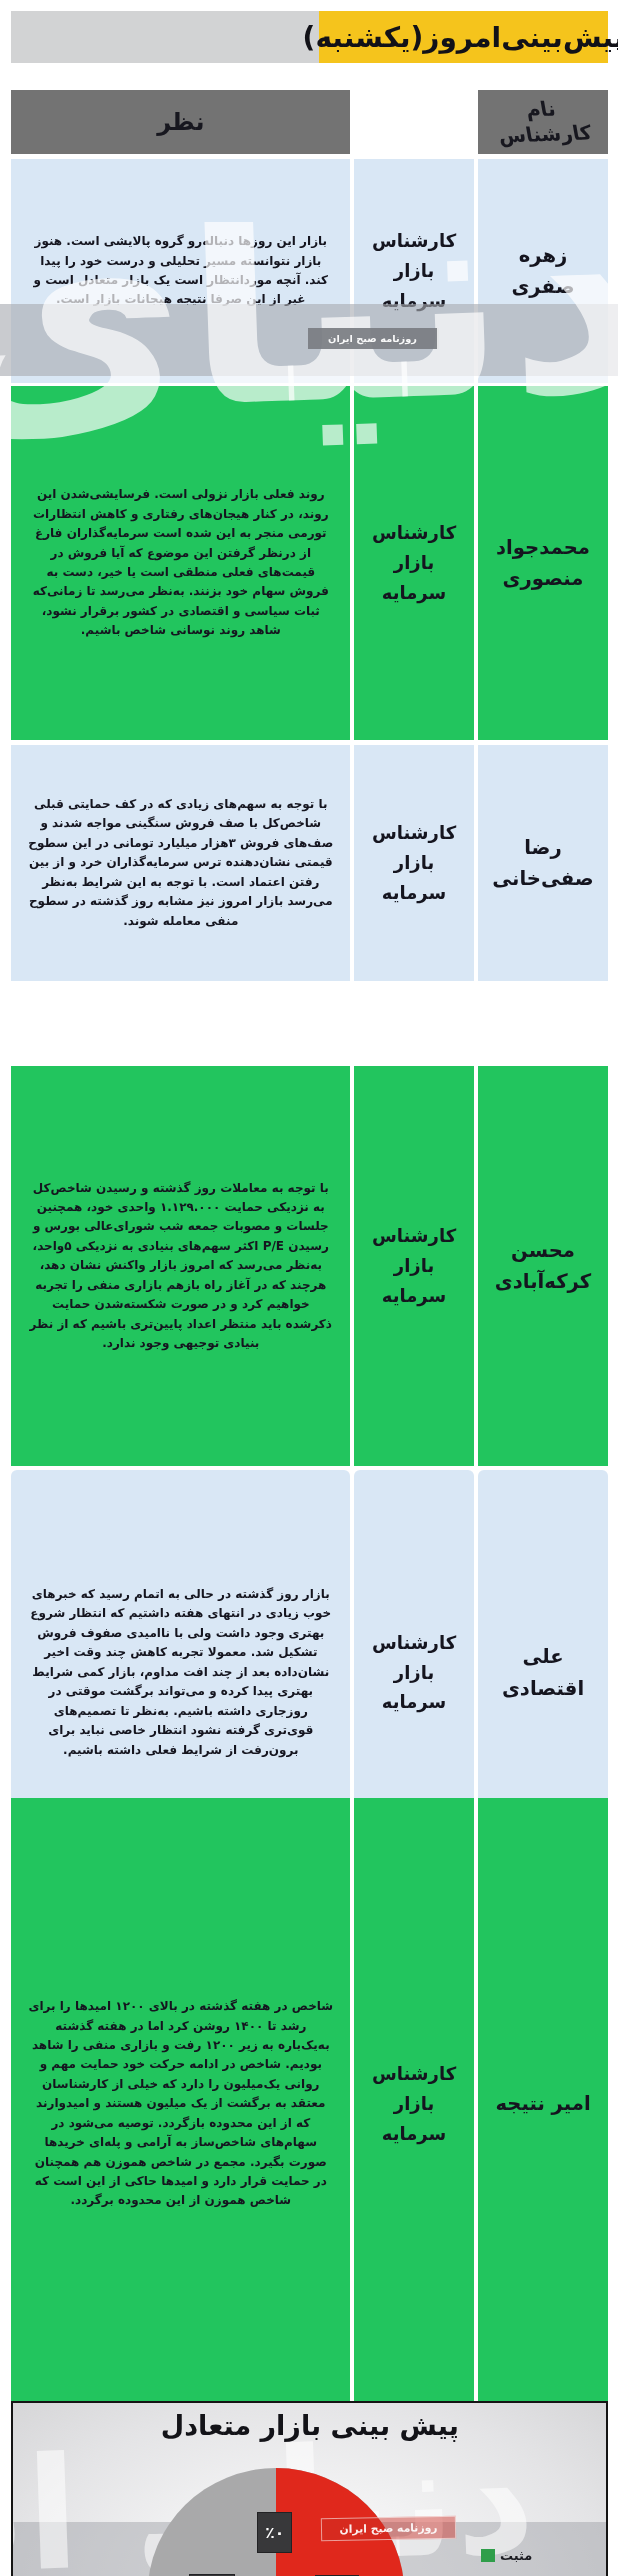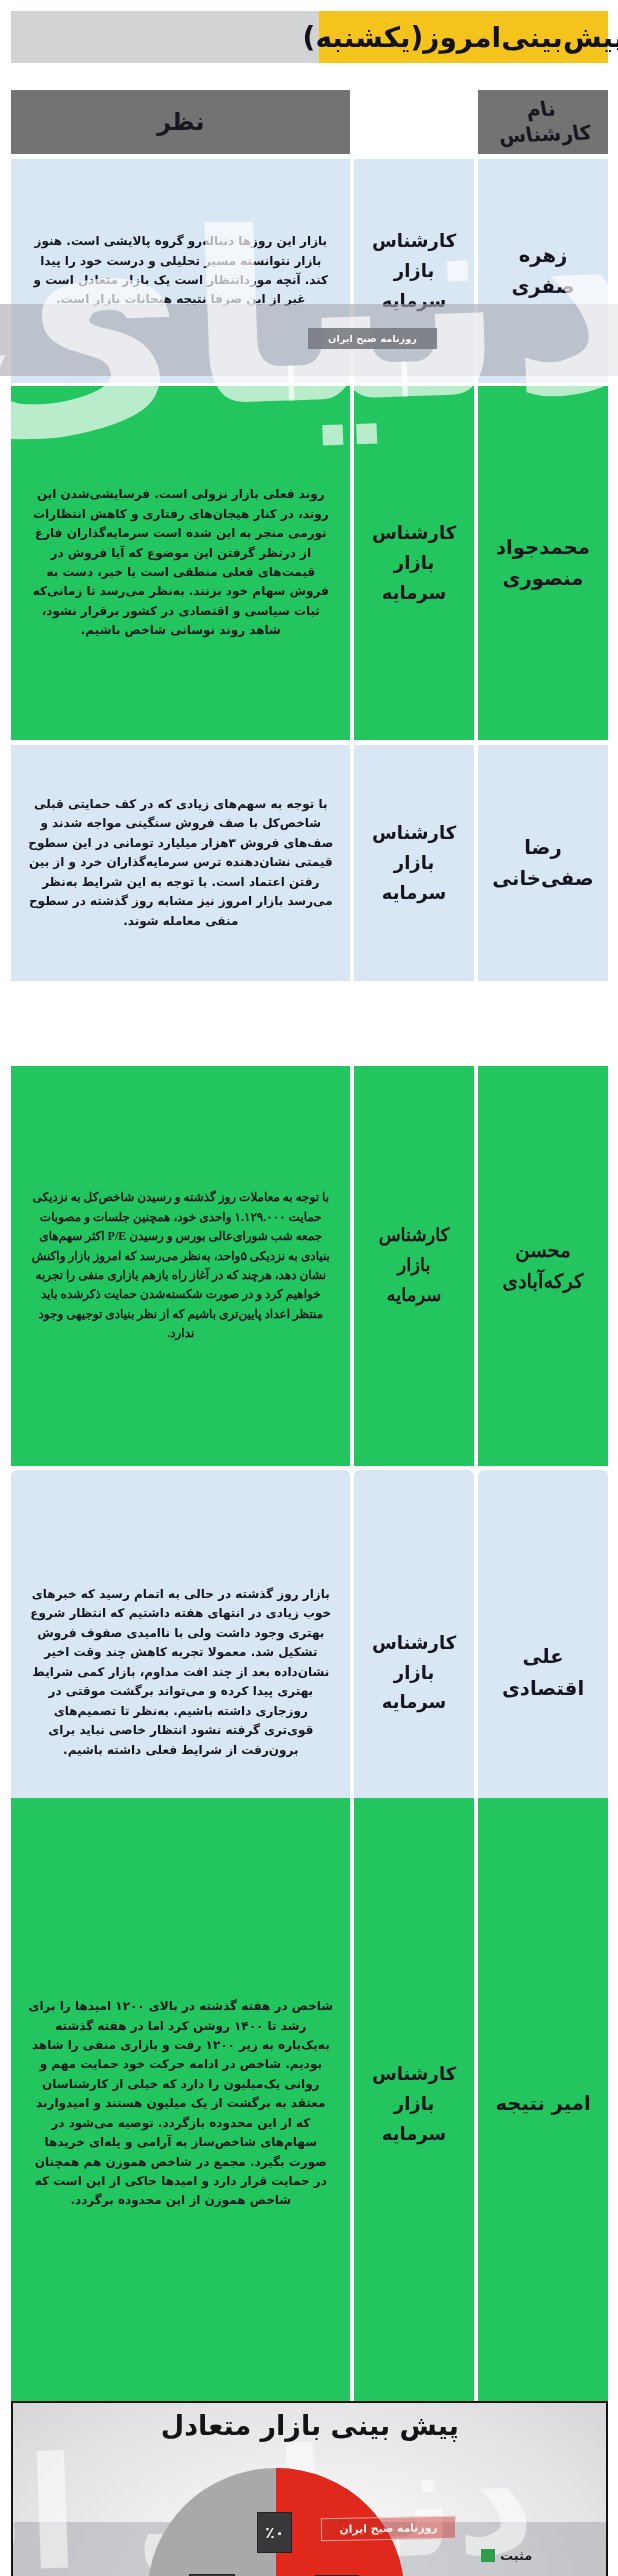--- a/index.html
+++ b/index.html
@@ -23,21 +23,21 @@
 
   
   .cell{display:flex;align-items:center;justify-content:center;color:#15151f;font-weight:bold;
         text-align:center;overflow:hidden;}
   .rowlight{background:#d9e7f5;}
   .rowdark{background:#22c55e;}
   .col-op{left:11.3px;width:339px;}
   .col-pos{left:354px;width:120px;}
   .col-name{left:478px;width:130px;}
   .r1{top:159px;height:224px;} .r2{top:386px;height:354px;} .r3{top:745px;height:236px;}
-  .r4{top:1066px;height:400px;font-family:Liberation Serif, serif;} .r5{top:1470px;height:405px;border-radius:6px;} .r6{top:1798px;height:612px;}
+  .r4{top:1066px;height:400px;} .r5{top:1470px;height:405px;border-radius:6px;} .r6{top:1798px;height:612px;}
   .opinion{font-size:12px;line-height:1.62;padding:5.2px 16.5px;}
   .position{font-size:18px;line-height:1.65;white-space:pre-line;}
   .name{font-size:19.6px;line-height:1.6;white-space:pre-line;}
 
   
   .wm-band1{left:0;top:304px;width:618px;height:72px;background:rgba(168,171,177,0.62);z-index:5;}
   .wm-script1{left:0;top:222px;width:618px;height:412px;overflow:hidden;z-index:6;pointer-events:none;}
   .wm-script1 span{position:absolute;right:-31px;top:-62px;white-space:nowrap;font-size:278px;font-weight:bold;
       color:rgba(255,255,255,0.68);transform:rotate(-2deg);}
   .wm-badge{left:308px;top:328px;width:131px;height:20.6px;background:rgba(122,125,130,0.92);z-index:7;

